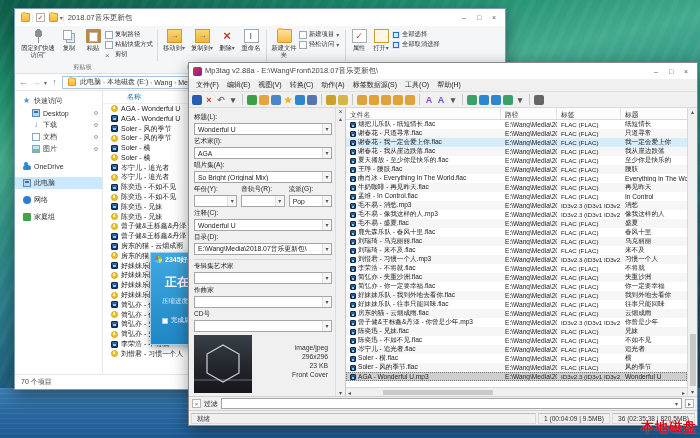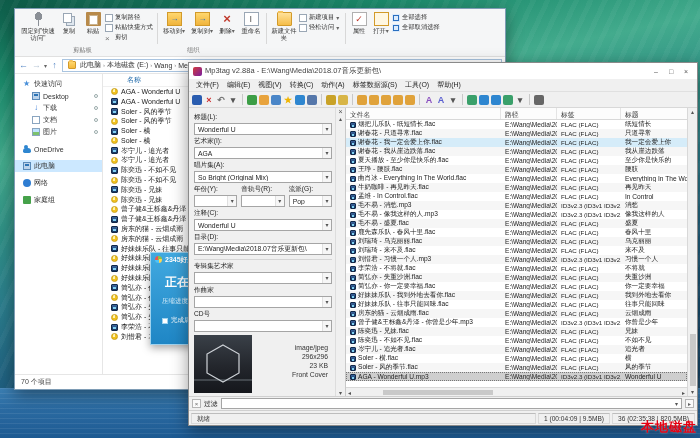--- a/index.html
+++ b/index.html
@@ -149,20 +149,34 @@
   .scell.grow1{flex:1;}
   .watermark{position:absolute;right:3px;bottom:2px;z-index:9;color:#e60012;font-weight:bold;font-size:13px;letter-spacing:1px;text-shadow:0 0 2px rgba(255,255,255,.5);}
 </style>
 </head>
 <body>
 
 <div class="stage">
   <div class="sea"></div>
 
   <div class="win" id="explorer">
+    <div class="tbar">
+      <span class="qat-ic icon-folder"></span>
+      <span style="color:#ccc">|</span>
+      <span class="qat-ic icon-check">✓</span>
+      <span class="qat-ic icon-folder"></span>
+      <span class="caret">▾</span>
+      <span style="color:#ccc">|</span>
+      <span class="ttl">2018.07音乐更新包</span>
+      <span class="wbtns">
+        <span class="wbtn">–</span>
+        <span class="wbtn">□</span>
+        <span class="wbtn">×</span>
+      </span>
+    </div>
     <div class="ribbon">
       <div class="bigbtn" style="width:38px">
         <span class="bico ic-pin"></span>
         <span class="lbl">固定到"快速访问"</span>
       </div>
       <div class="bigbtn" style="width:24px">
         <span class="bico">
             <span class="ic-copy" style="display:block;margin:1px 0 0 1px"></span>
           </span>
         <span class="lbl">复制</span>
@@ -426,21 +440,21 @@
     <div class="hz-sub">压缩进度</div>
     <div class="hz-chk">
       <span class="hz-box"></span>
       <span>完成后关闭</span>
     </div>
   </div>
 
   <div class="win" id="mp3tag">
     <div class="tbar">
       <span class="mp3logo"></span>
-      <span class="ttl">Mp3tag v2.88a  -  E:\Wang\Media\2018.07音乐更新包\</span>
+      <span class="ttl">Mp3tag v2.88a  -  E:\Wang\Front\2018.07音乐更新包\</span>
       <span class="wbtns">
         <span class="wbtn">–</span>
         <span class="wbtn">□</span>
         <span class="wbtn">×</span>
       </span>
     </div>
     <div class="menubar" id="mt-menu">
         <span class="mi">文件(F)</span>
         <span class="mi">编辑(E)</span>
         <span class="mi">视图(V)</span>

